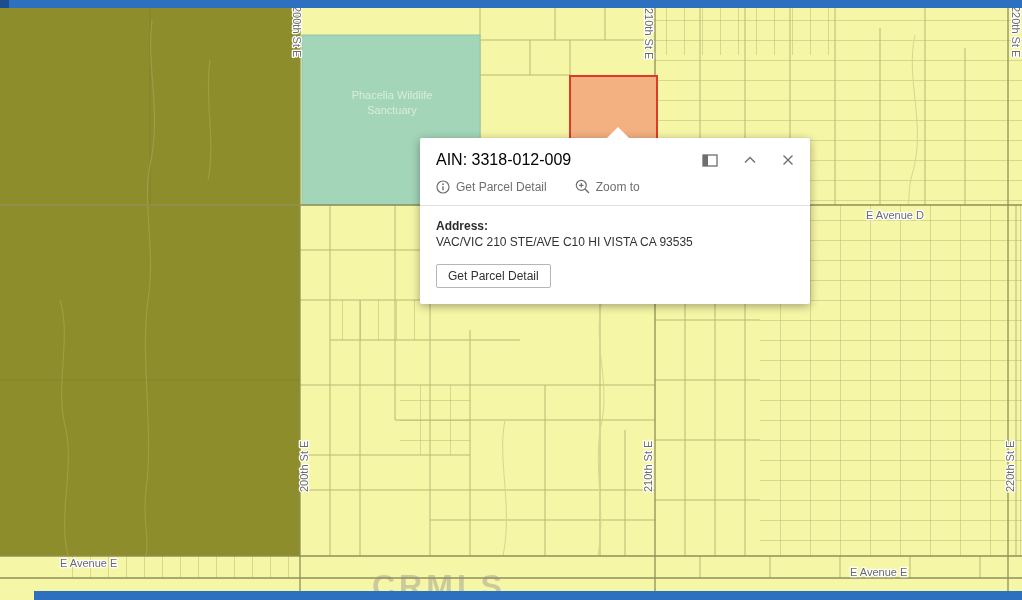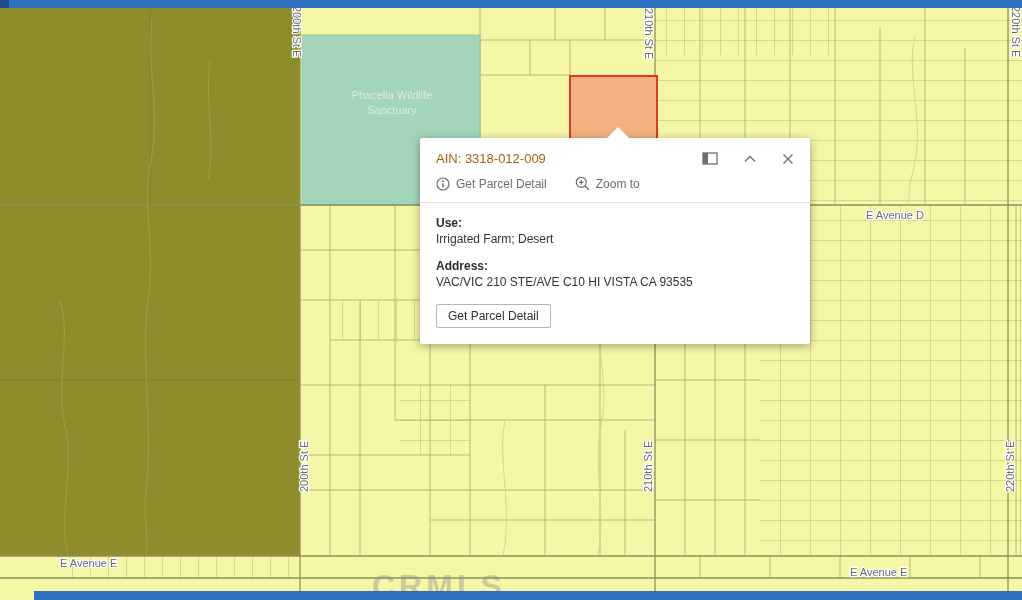--- a/index.html
+++ b/index.html
@@ -24,21 +24,21 @@
   }
   .popup-pointer {
     position:absolute; top:-11px; left:187px; width:0; height:0;
     border-left:11px solid transparent; border-right:11px solid transparent;
     border-bottom:11px solid #ffffff;
   }
   .popup-header {
     display:flex; justify-content:space-between; align-items:center;
     padding:13px 16px 8px 16px;
   }
-  .popup-title { font-size:13px; color:#a16207; }
+  .popup-title { font-size:16px; color:#000000; }
   .popup-controls { display:flex; align-items:center; gap:26px; }
   .icon-btn { display:inline-flex; align-items:center; cursor:pointer; }
   .popup-actions {
     display:flex; align-items:center; gap:28px;
     padding:2px 16px 11px 16px; color:#6e6e6e;
   }
   .action { display:flex; align-items:center; gap:6px; cursor:pointer; }
   .divider { border:none; border-top:1px solid #e0e0e0; margin:0; }
   .popup-body { padding:13px 16px 16px 16px; }
   .field-label { font-weight:bold; color:#2d2d2d; }
@@ -221,24 +221,20 @@
           <path d="M4.1 6.3 H8.5 M6.3 4.1 V8.5" stroke="#6e6e6e" stroke-width="1.2"></path>
         </svg>
         <span>Zoom to</span>
       </span>
     </div>
 
     <hr class="divider">
 
     <div class="popup-body">
       <div class="field">
-        <div class="field-label">Use:</div>
-        <div class="field-value">Irrigated Farm; Desert</div>
-      </div>
-      <div class="field">
         <div class="field-label">Address:</div>
         <div class="field-value">VAC/VIC 210 STE/AVE C10 HI VISTA CA 93535</div>
       </div>
       <button class="detail-btn">Get Parcel Detail</button>
     </div>
   </div>
 
 </div>
 
 </body></html>

